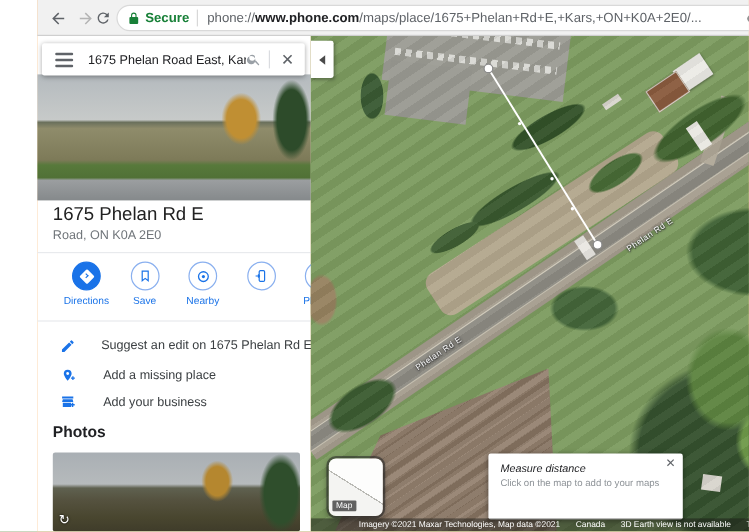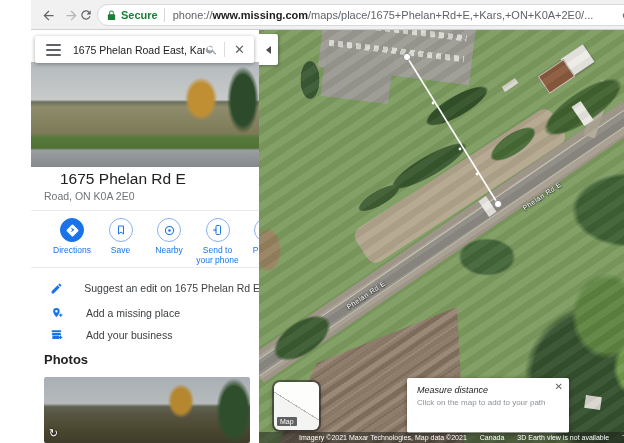--- a/index.html
+++ b/index.html
@@ -22,21 +22,21 @@
   .hamburger span { height:2px; background:#5f6368; border-radius:1px; }
   .searchinput { border:0; outline:0; flex:1; font-size:10.5px; color:#202124; margin-left:12px; min-width:0; font-family:inherit; }
   .sc-div { width:1px; height:15px; background:#dadce0; margin:0 6px; }
   .xglyph { color:#5f6368; font-size:13px; line-height:1; padding:0 3px; cursor:pointer; }
 
   .streetview { position:absolute; left:0; top:32px; width:228px; height:105px; overflow:hidden;
     background:linear-gradient(#b4babe 0%, #c7cac9 36%, #6a705c 38%, #8f8c6b 43%, #7d7a58 68%, #57793b 72%, #517136 82%, #9b9ea0 84%, #85898b 100%); }
   .sv-tree-autumn { position:absolute; left:148px; top:8px; width:44px; height:58px; background:radial-gradient(closest-side,#c08f33 0 55%,rgba(192,143,51,0) 75%); }
   .sv-conifer { position:absolute; left:192px; top:-4px; width:40px; height:84px; background:radial-gradient(closest-side,#2d4b2a 0 60%,rgba(45,75,42,0) 80%); }
 
-  .place-title { position:absolute; left:29px; top:140px; font-size:15.5px; color:#212121; }
+  .place-title { position:absolute; left:13px; top:140px; font-size:15.5px; color:#212121; }
   .place-sub { position:absolute; left:13px; top:160px; font-size:10.5px; color:#70757a; }
   .hr1 { position:absolute; left:0; top:180px; width:228px; height:1px; background:#e8eaed; }
   .hr2 { position:absolute; left:0; top:237px; width:228px; height:1px; background:#e8eaed; }
 
   .actions { position:absolute; left:0; top:188px; width:276px; display:flex; justify-content:space-between; padding:0 19px; }
   .action { width:44px; display:flex; flex-direction:column; align-items:center; cursor:pointer; }
   .action .circle { width:24px; height:24px; border-radius:50%; border:1px solid #8ab0ef; display:flex; align-items:center; justify-content:center; background:#fff; }
   .action.primary .circle { background:#1a73e8; border-color:#1a73e8; }
   .action .albl { margin-top:4px; font-size:8.5px; color:#1a73e8; text-align:center; line-height:1.15; }
   .diamond { width:9px; height:9px; background:#fff; transform:rotate(45deg); border-radius:1px; }
@@ -121,21 +121,21 @@
       <svg class="ic" width="14" height="14" viewBox="0 0 24 24">
           <path fill="#5f6368" d="M17.65 6.35A8 8 0 1 0 19.73 14h-2.08a6 6 0 1 1-1.41-6.24L13 11h7V4z"></path>
         </svg>
     </div>
     <div class="omnibox">
       <svg class="ic" width="11" height="11" viewBox="0 0 24 24">
           <path fill="#188038" d="M12 1a5 5 0 0 0-5 5v3H6a2 2 0 0 0-2 2v9a2 2 0 0 0 2 2h12a2 2 0 0 0 2-2v-9a2 2 0 0 0-2-2h-1V6a5 5 0 0 0-5-5zm-3 8V6a3 3 0 0 1 6 0v3z"></path>
         </svg>
       <span class="secure-label">Secure</span>
       <span class="omni-div"></span>
-      <span class="url"><span>phone://</span><b>www.missing.com</b><span>/maps/place/1675+Phelan+Rd+E,+Kars,+ON+K0A+2E0/...</span></span>
+      <span class="url"><span>phone://</span><b>www.phone.com</b><span>/maps/place/1675+Phelan+Rd+E,+Kars,+ON+K0A+2E0/...</span></span>
       <svg class="ic" width="12" height="12" viewBox="0 0 24 24">
           <path fill="#757575" d="M15.5 14h-.79l-.28-.27A6.47 6.47 0 1 0 14 15.5l.27.28v.79l5 4.99L20.49 20zm-6 0A4.5 4.5 0 1 1 14 9.5 4.5 4.5 0 0 1 9.5 14z"></path>
         </svg>
     </div>
   </div>
 
   <aside class="sidebar">
 
     <div class="searchcard">
       <div class="hamburger">
@@ -186,21 +186,20 @@
           </div>
         <div class="albl">Nearby</div>
       </div>
       <div class="action">
         <div class="circle">
             <svg class="ic" width="12" height="12" viewBox="0 0 24 24">
               <rect x="8" y="3" width="9" height="18" rx="2" fill="none" stroke="#1a73e8" stroke-width="2"></rect>
               <path d="M2 12h6M6 9.5 8.5 12 6 14.5" fill="none" stroke="#1a73e8" stroke-width="1.8"></path>
             </svg>
           </div>
-        <div class="albl">Send to your phone</div>
       </div>
       <div class="action">
         <div class="circle">
             <svg class="ic" width="12" height="12" viewBox="0 0 24 24">
               <circle cx="6" cy="12" r="2.4" fill="#1a73e8"></circle>
               <circle cx="17" cy="5.5" r="2.4" fill="#1a73e8"></circle>
               <circle cx="17" cy="18.5" r="2.4" fill="#1a73e8"></circle>
               <path d="M6 12l11-6.5M6 12l11 6.5" stroke="#1a73e8" stroke-width="1.6"></path>
             </svg>
           </div>
@@ -300,21 +299,21 @@
       </div>
     <div class="appsgrid"></div>
 
     <div class="inset">
       <span class="inset-lbl">Map</span>
     </div>
 
     <div class="measure">
       <div class="m-close">✕</div>
       <div class="m-title">Measure distance</div>
-      <div class="m-hint">Click on the map to add to your path</div>
+      <div class="m-hint">Click on the map to add to your maps</div>
     </div>
 
     <div class="attrib">
       <span class="a1">Imagery ©2021 Maxar Technologies, Map data ©2021</span>
       <span>Canada</span>
       <span>3D Earth view is not available</span>
       <span>Terms</span>
       <span>Send feedback</span>
 
     </div>

